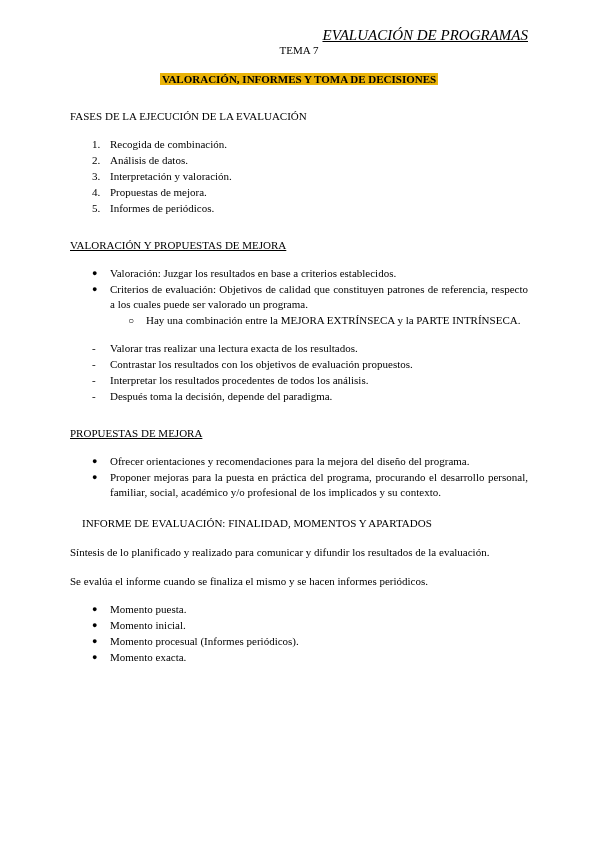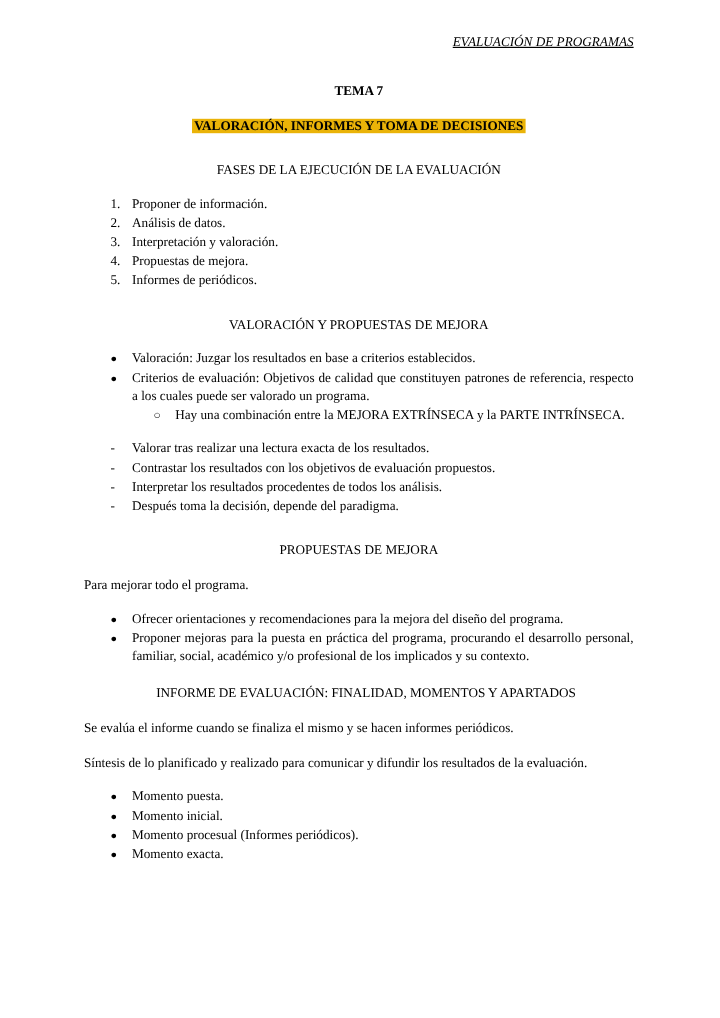--- a/index.html
+++ b/index.html
@@ -14,40 +14,39 @@
     font-family: "Liberation Serif", "DejaVu Serif", serif;
     font-size: 11px;
     line-height: 15px;
     color: #000000;
     overflow: hidden;
   }
 
   .header-line {
     text-align: right;
     font-style: italic;
-    font-size: 11px;
+    font-size: 15px;
   }
   .header-line .hdr-text { text-decoration: underline; }
 
   .doc-title {
     text-align: center;
-    font-weight: bold;
-    margin-top: 26px;
+    font-weight: normal;
   }
 
   .doc-subtitle {
     text-align: center;
     font-weight: bold;
     margin-top: 14px;
   }
   .doc-subtitle .hl { background: #eab308; padding: 0 2px; }
 
-  .section-heading { margin-top: 22px; text-align: center; }
+  .section-heading { margin-top: 22px; }
   .section-heading.tight { margin-top: 16px; margin-left: 12px; }
-  .section-heading .ul { }
+  .section-heading .ul { text-decoration: underline; }
 
   .para { margin-top: 14px; }
 
   .list { margin-top: 13px; }
   .list-item {
     display: flex;
     margin: 0 0 1px 22px;
   }
   .list-item .marker {
     flex: 0 0 18px;
@@ -74,21 +73,21 @@
 
   <div class="doc-subtitle">
     <span class="hl">VALORACIÓN, INFORMES Y TOMA DE DECISIONES</span>
   </div>
 
   <div class="section-heading">FASES DE LA EJECUCIÓN DE LA EVALUACIÓN</div>
 
   <div class="list">
     <div class="list-item">
       <span class="marker">1.</span>
-      <span class="item-text">Proponer de información.</span>
+      <span class="item-text">Recogida de combinación.</span>
     </div>
     <div class="list-item">
       <span class="marker">2.</span>
       <span class="item-text">Análisis de datos.</span>
     </div>
     <div class="list-item">
       <span class="marker">3.</span>
       <span class="item-text">Interpretación y valoración.</span>
     </div>
     <div class="list-item">
@@ -136,37 +135,36 @@
     <div class="list-item">
       <span class="marker">-</span>
       <span class="item-text">Después toma la decisión, depende del paradigma.</span>
     </div>
   </div>
 
   <div class="section-heading">
     <span class="ul">PROPUESTAS DE MEJORA</span>
   </div>
 
-  <div class="para">Para mejorar todo el programa.</div>
 
   <div class="list">
     <div class="list-item">
       <span class="marker marker-bullet">●</span>
       <span class="item-text">Ofrecer orientaciones y recomendaciones para la mejora del diseño del programa.</span>
     </div>
     <div class="list-item">
       <span class="marker marker-bullet">●</span>
       <span class="item-text justify">Proponer mejoras para la puesta en práctica del programa, procurando el desarrollo personal, familiar, social, académico y/o profesional de los implicados y su contexto.</span>
     </div>
   </div>
 
   <div class="section-heading tight">INFORME DE EVALUACIÓN: FINALIDAD, MOMENTOS Y APARTADOS</div>
 
+  <div class="para">Síntesis de lo planificado y realizado para comunicar y difundir los resultados de la evaluación.</div>
   <div class="para">Se evalúa el informe cuando se finaliza el mismo y se hacen informes periódicos.</div>
-  <div class="para">Síntesis de lo planificado y realizado para comunicar y difundir los resultados de la evaluación.</div>
 
   <div class="list">
     <div class="list-item">
       <span class="marker marker-bullet">●</span>
       <span class="item-text">Momento puesta.</span>
     </div>
     <div class="list-item">
       <span class="marker marker-bullet">●</span>
       <span class="item-text">Momento inicial.</span>
     </div>

